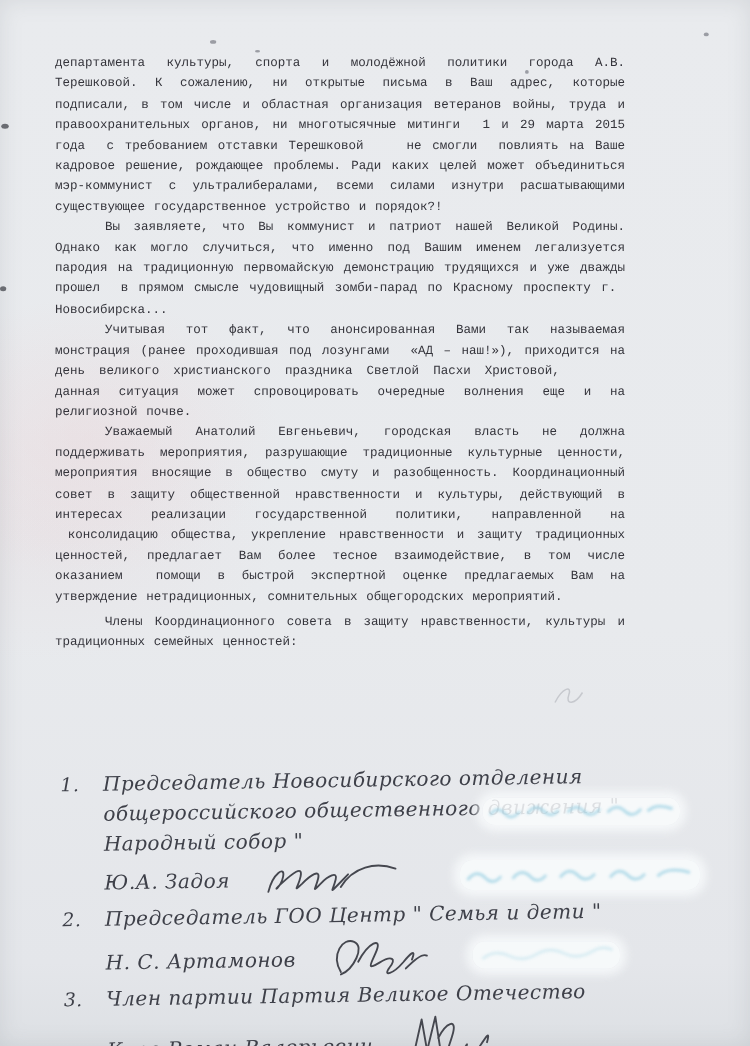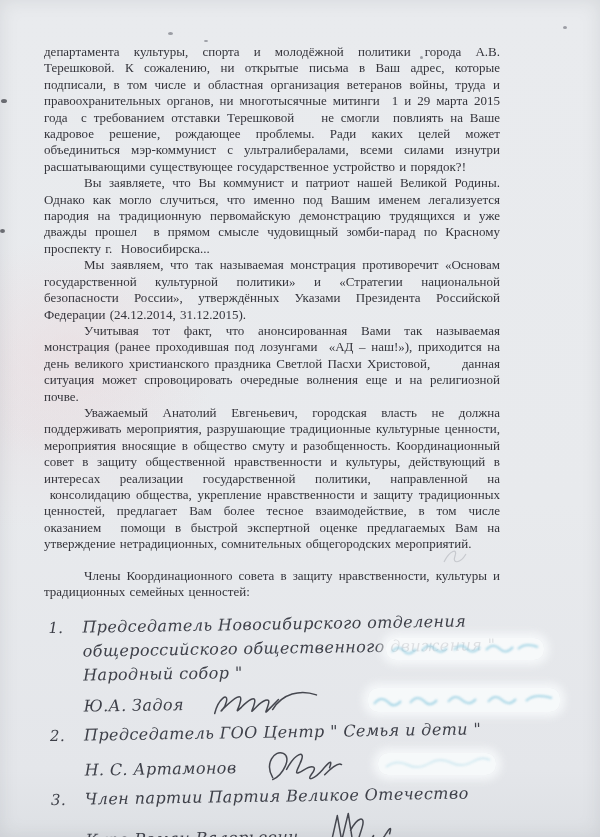--- a/index.html
+++ b/index.html
@@ -13,27 +13,28 @@
     box-shadow: inset 0 0 18px rgba(120,125,135,0.18);
     overflow:hidden;
     font-family:"Liberation Serif", serif;
   }
   
   .typed{
     position:absolute;
     left:44px; top:44px;
     width:456px;
     color:#34343b;
-    font-size:13px;
+    font-size:10px;
     line-height:16.4px;
     text-align:justify;
+    font-family:Liberation Mono, monospace;
   }
   .typed p{margin:0; text-indent:40px; word-spacing:1px;}
   .typed p.no-indent{text-indent:0;}
-  .typed p.gap-before{margin-top:15px;}
+  .typed p.gap-before{margin-top:4px;}
   
   .handwritten{
     position:absolute;
     left:50px; top:612px;
     width:520px;
     transform:rotate(-0.9deg);
     color:#3e4049;
     font-family:"DejaVu Serif", serif;
     font-style:italic;
     font-size:16px;
@@ -64,21 +65,20 @@
   .pencil path{fill:none; stroke:#8a8d96; stroke-width:1.2;}
 </style>
 </head>
 <body>
 
 <div class="page">
 
   <div class="typed">
     <p class="no-indent">департамента культуры, спорта и молодёжной политики города А.В. Терешковой. К сожалению, ни открытые письма в Ваш адрес, которые подписали, в том числе и областная организация ветеранов войны, труда и правоохранительных органов, ни многотысячные митинги&nbsp; 1 и 29 марта 2015 года &nbsp;с требованием отставки Терешковой &nbsp;&nbsp; не смогли&nbsp; повлиять на Ваше кадровое решение, рождающее проблемы. Ради каких целей может объединиться мэр-коммунист с ультралибералами, всеми силами изнутри расшатывающими существующее государственное устройство и порядок?!</p>
     <p>Вы заявляете, что Вы коммунист и патриот нашей Великой Родины. Однако как могло случиться, что именно под Вашим именем легализуется пародия на традиционную первомайскую демонстрацию трудящихся и уже дважды прошел&nbsp; в прямом смысле чудовищный зомби-парад по Красному проспекту г.&nbsp; Новосибирска...</p>
-    <p>Мы заявляем, что так называемая монстрация противоречит «Основам государственной культурной политики» и «Стратегии национальной безопасности России», утверждённых Указами Президента Российской Федерации (24.12.2014, 31.12.2015).</p>
     <p>Учитывая тот факт, что анонсированная Вами так называемая монстрация (ранее проходившая под лозунгами &nbsp;«АД – наш!»), приходится на день великого христианского праздника Светлой Пасхи Христовой, &nbsp;&nbsp;&nbsp;&nbsp; данная ситуация может спровоцировать очередные волнения еще и на религиозной почве.</p>
     <p>Уважаемый Анатолий Евгеньевич, городская власть не должна поддерживать мероприятия, разрушающие традиционные культурные ценности, мероприятия вносящие в общество смуту и разобщенность. Координационный совет в защиту общественной нравственности и культуры, действующий в интересах реализации государственной политики, направленной на &nbsp;консолидацию общества, укрепление нравственности и защиту традиционных ценностей, предлагает Вам более тесное взаимодействие, в том числе оказанием &nbsp;помощи в быстрой экспертной оценке предлагаемых Вам на утверждение нетрадиционных, сомнительных общегородских мероприятий.</p>
     <p class="gap-before">Члены Координационного совета в защиту нравственности, культуры и традиционных семейных ценностей:</p>
   </div>
 
   <div class="handwritten">
 
     <div class="hw-item">
       <div class="hw-num">1.</div>
       <div class="hw-body">

